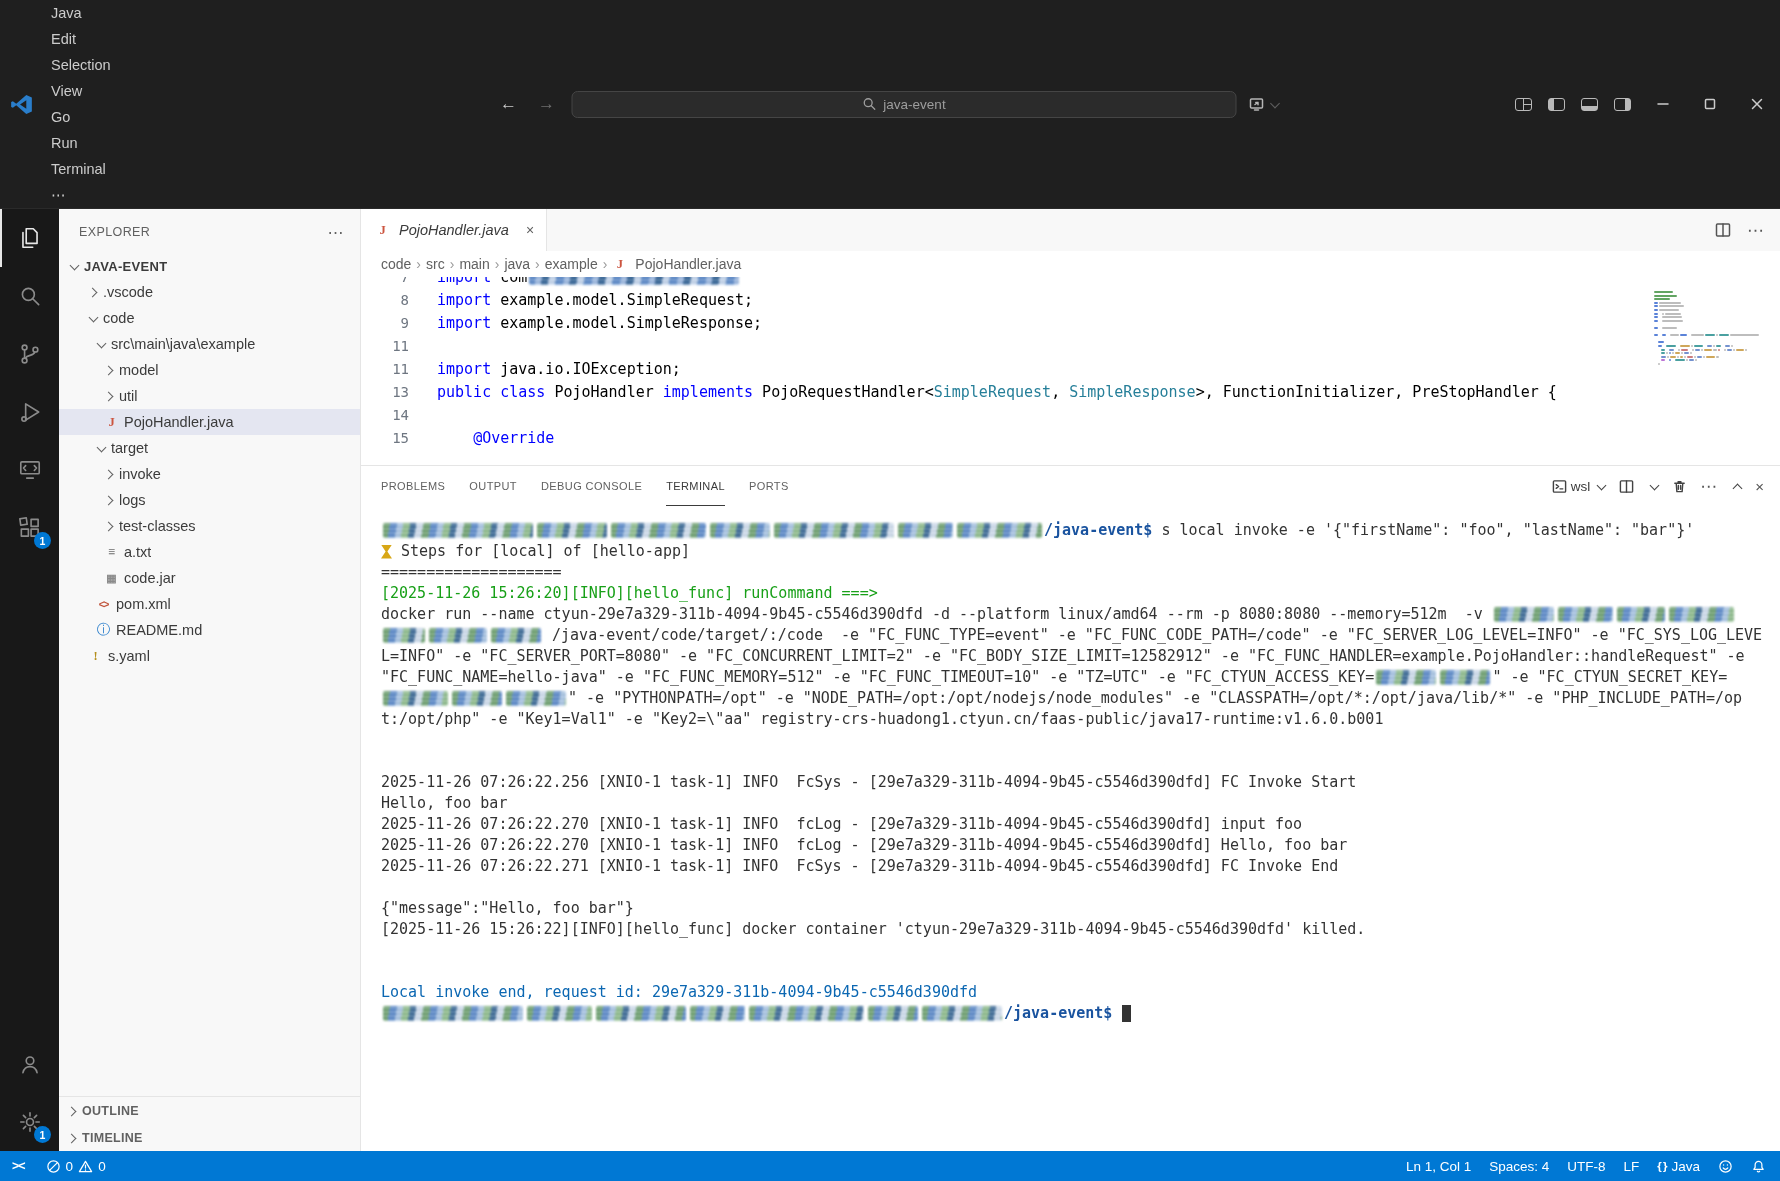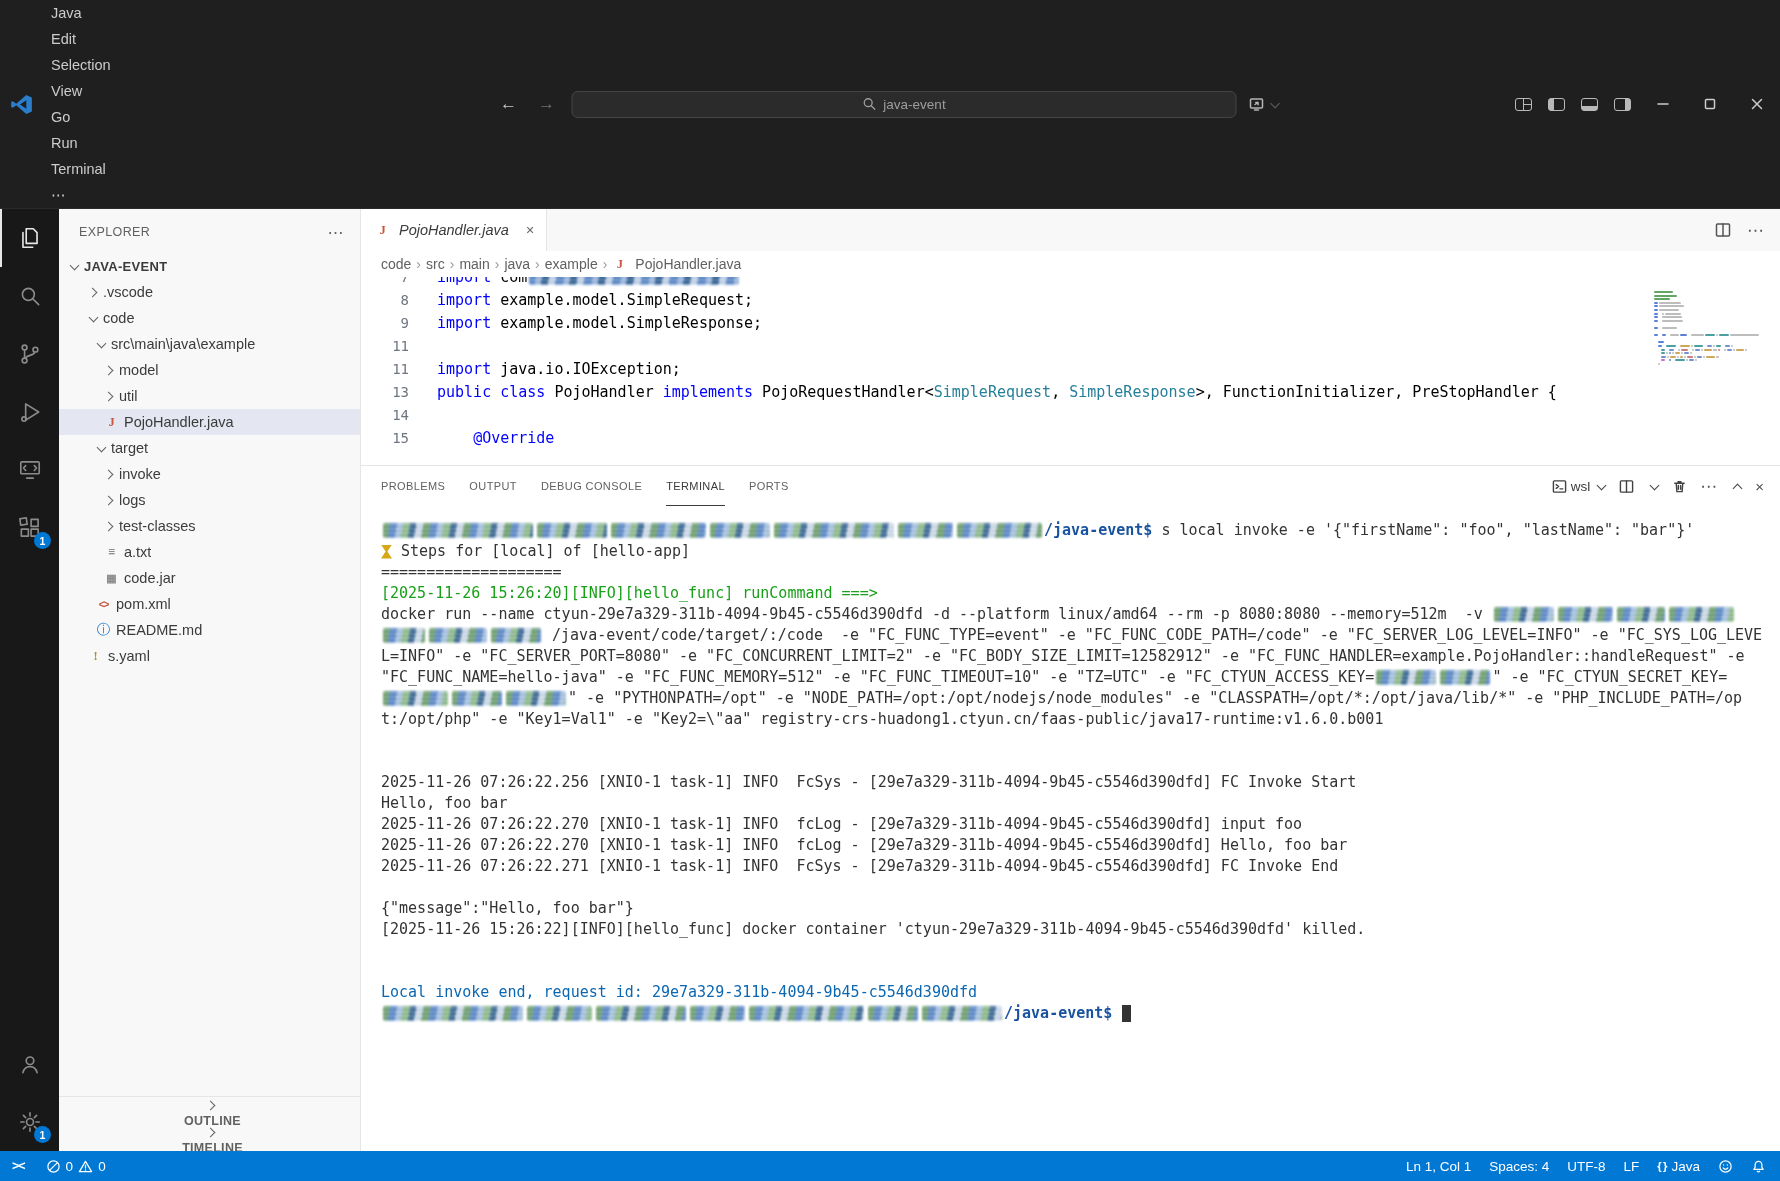--- a/index.html
+++ b/index.html
@@ -52,21 +52,21 @@
   .chev.up::before{transform:rotate(225deg);top:7px;}
   .fi{width:19px;flex:0 0 19px;text-align:center;font-size:12.5px;font-weight:bold;margin-right:3px;font-family:"Liberation Serif",serif;}
   .fi-java{color:#cc5540;}
   .fi-txt{color:#6d6d6d;}
   .fi-jar{color:#8a8a8a;font-size:11px;}
   .fi-xml{color:#c0543c;font-size:10px;letter-spacing:-1px;font-family:"Liberation Sans",sans-serif;}
   .fi-readme{color:#2a7ecb;font-weight:normal;font-size:13.5px;}
   .fi-yaml{color:#b58f1e;}
   .tlabel{overflow:hidden;text-overflow:ellipsis;}
   .sb-bottom{border-top:1px solid #e5e5e5;}
-  .sb-section{height:27px;display:flex;align-items:center;padding-left:6px;font-size:12.5px;font-weight:bold;color:#616161;letter-spacing:.3px;flex-direction:column;}
+  .sb-section{height:27px;display:flex;align-items:center;padding-left:6px;font-size:12.5px;font-weight:bold;color:#616161;letter-spacing:.3px;}
 
   
   .editor-col{flex:1;display:flex;flex-direction:column;min-width:0;background:#fff;}
   .tabbar{flex:0 0 42px;background:#f8f8f8;display:flex;align-items:stretch;}
   .tab{background:#fff;display:flex;align-items:center;padding:0 12px;gap:7px;border-right:1px solid #e5e5e5;font-size:14.5px;color:#3b3b3b;}
   .tab .tab-label{font-style:italic;}
   .tab .close{color:#616161;font-size:14px;margin-left:10px;}
   .tab .fi{margin-right:0;}
   .tab-actions{margin-left:auto;display:flex;align-items:center;gap:16px;padding-right:16px;color:#555;}
   .dots{font-size:17px;color:#555;}

